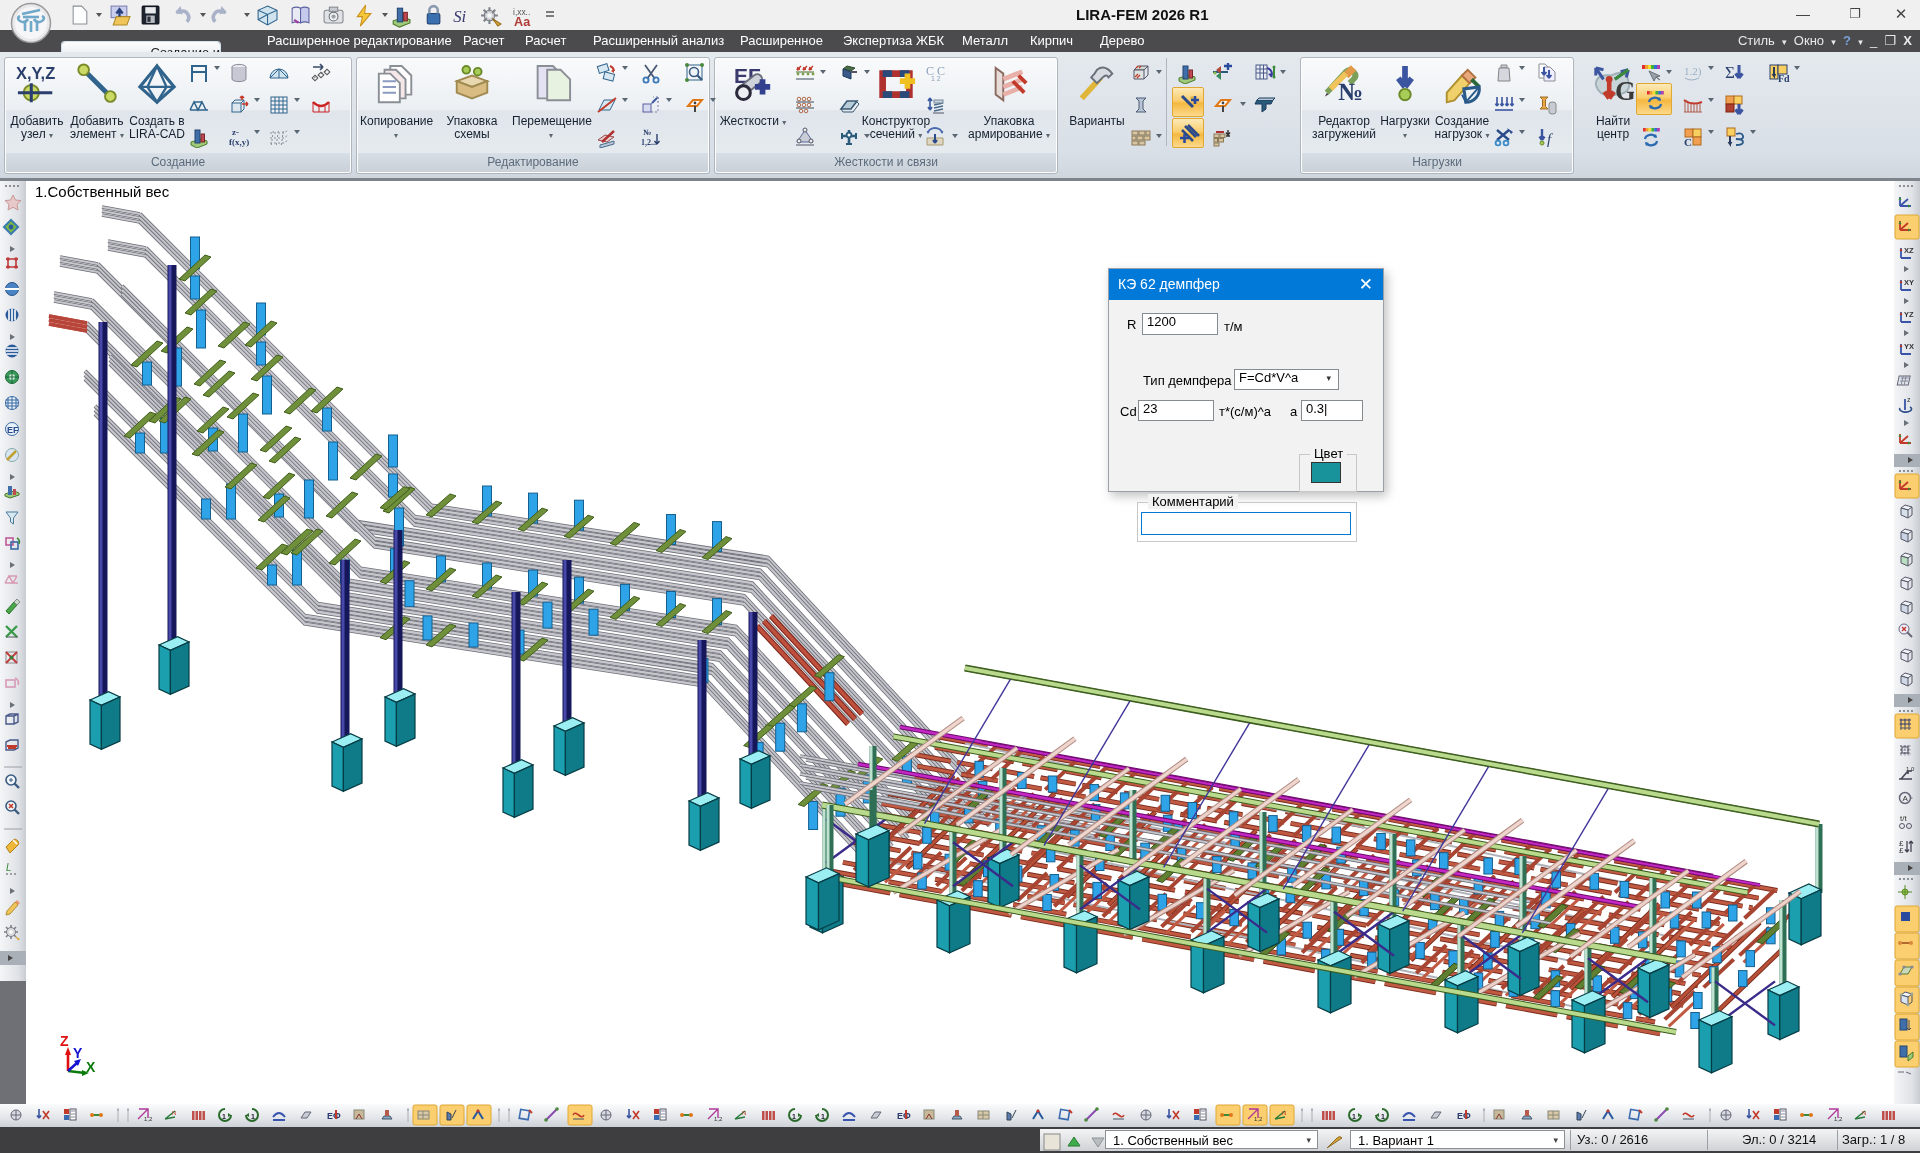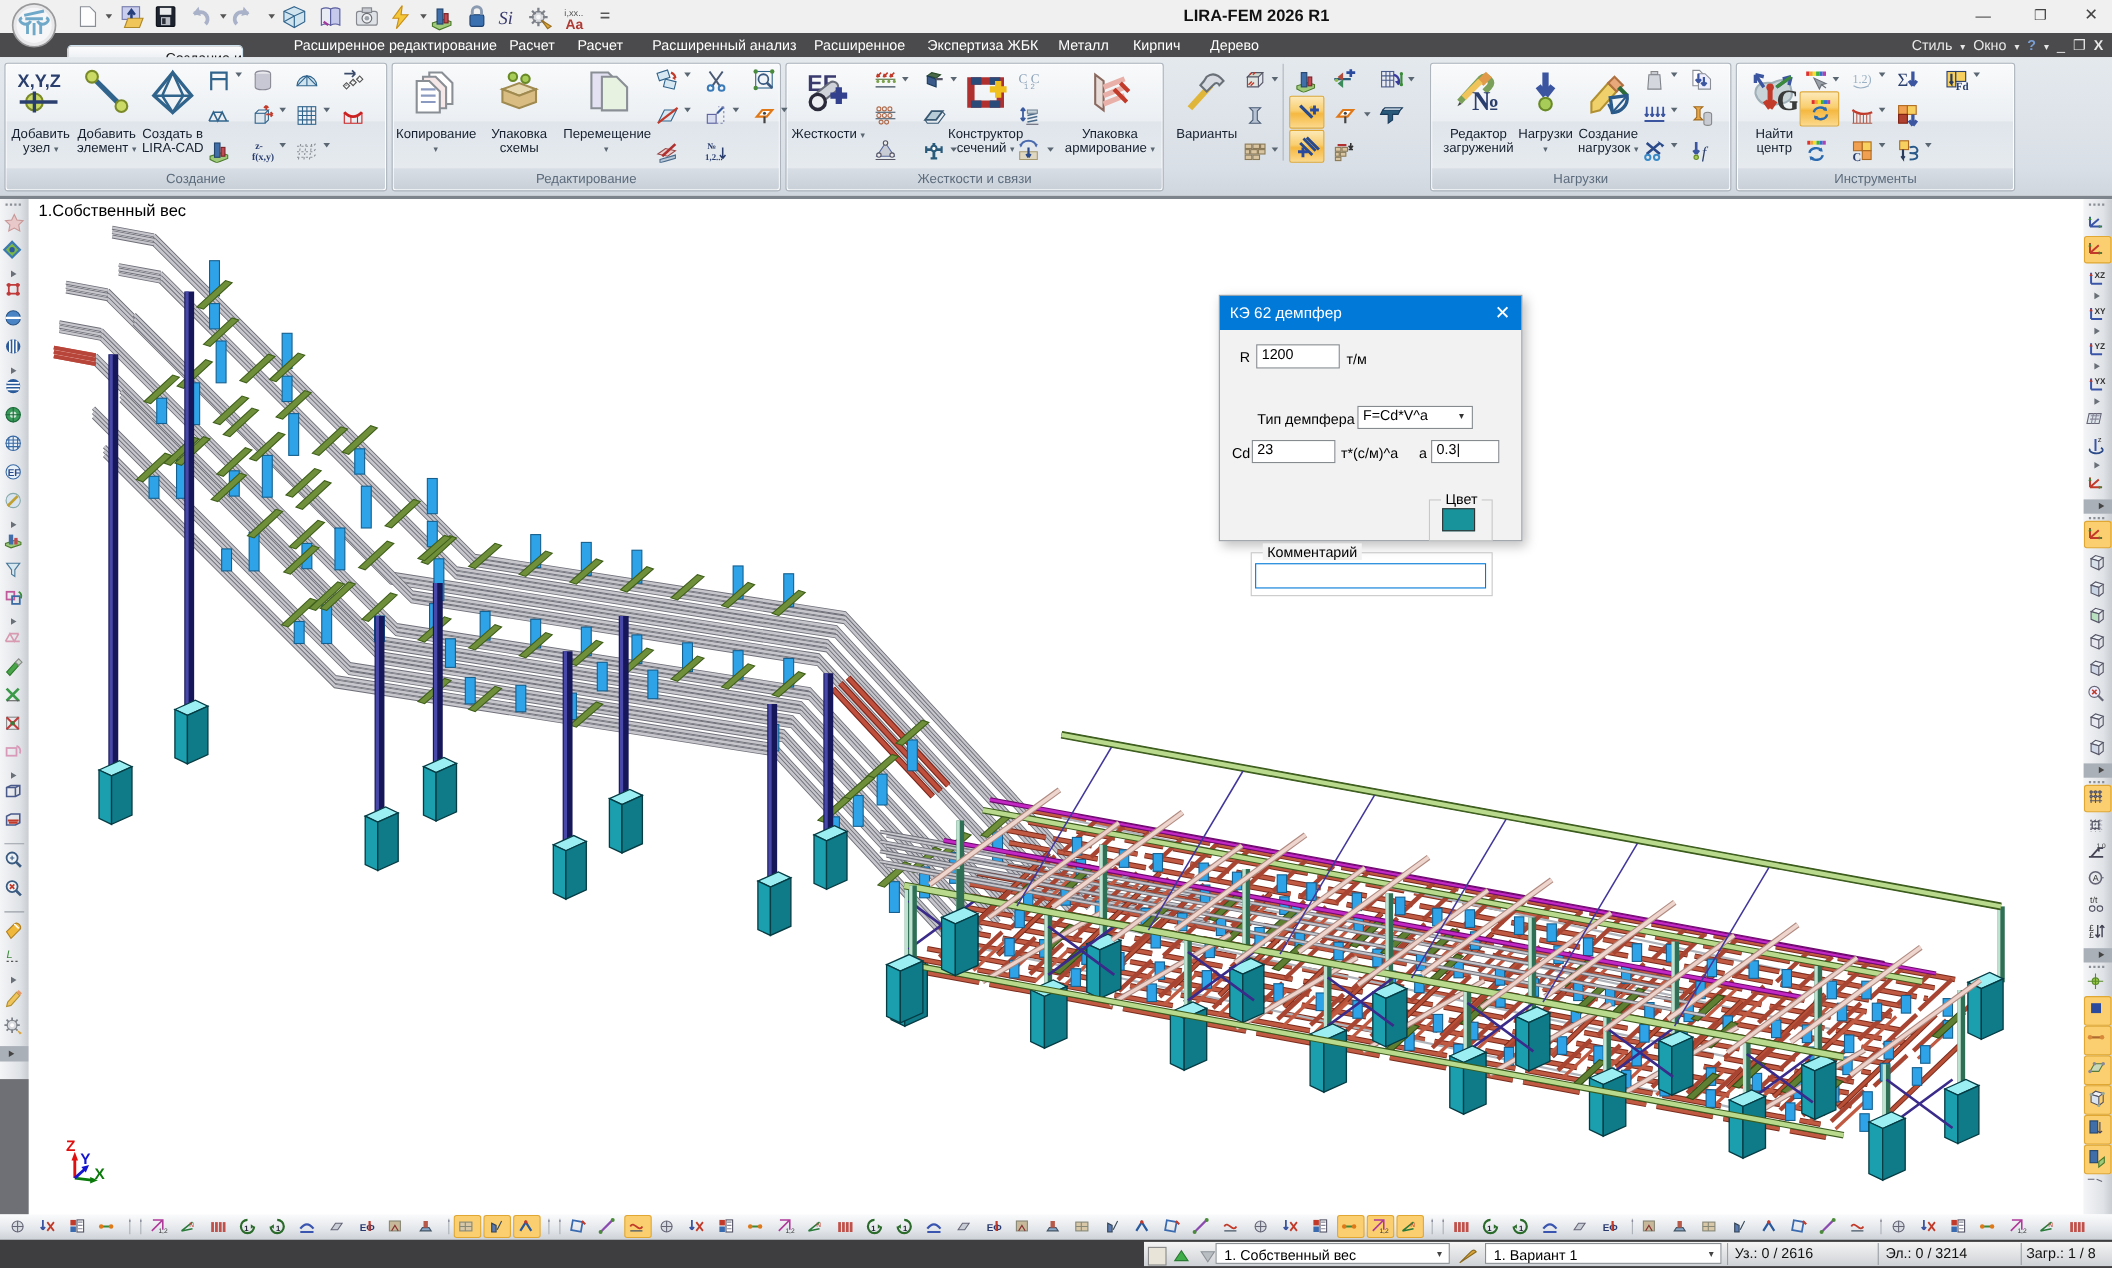--- a/index.html
+++ b/index.html
@@ -154,23 +154,20 @@
         <div class="rgl">Создание</div>
       </div>
       <div class="rg" style="left:356px;width:354px">
         <div class="rgl">Редактирование</div>
       </div>
       <div class="rg" style="left:714px;width:344px">
         <div class="rgl">Жесткости и связи</div>
       </div>
       <div class="rg" style="left:1300px;width:274px">
         <div class="rgl">Нагрузки</div>
-      </div>
-      <div class="rg" style="left:1578px;width:254px">
-        <div class="rgl">Инструменты</div>
       </div>
       <div class="bb" style="left:8px;width:58px">
         <svg class="bic" width="42" height="54" viewBox="0 0 22 25">
           <text x="0" y="9" font-size="8.6" font-weight="bold" fill="#2b3f6e">X,Y,Z</text>
           <circle cx="8" cy="16" r="4" fill="#cada64" stroke="#7a8a28"></circle>
           <path d="M1 16 h18 M8 11 v10" stroke="#2b3f6e" stroke-width="1.6"></path>
         </svg>
         <div>Добавить</div>
         <div>узел <span class="dar">▾</span></div>
       </div>
@@ -2657,17 +2654,17 @@
       <path d="M3 6 L9 15 L15 6 Z" fill="#b9bec3" stroke="#8d9298" transform="translate(46,0)"></path>
     </svg>
     <div class="sfield" style="left:65px;width:213px">1. Собственный вес<span style="position:absolute;right:6px;top:0;font-size:9px;color:#444">▾</span></div>
     <svg class="abs" style="left:283px;top:3px" width="22" height="20">
           <path d="M4 16 L14 6 q3 -3 5 0 l-3 2 z" fill="#d8a43a" stroke="#8a6a20"></path>
         </svg>
     <div class="sfield" style="left:310px;width:215px">1. Вариант 1<span style="position:absolute;right:6px;top:0;font-size:9px;color:#444">▾</span></div>
     <div class="ssep" style="left:530px"></div>
     <div class="stext" style="left:537px">Уз.: 0 / 2616</div>
     <div class="ssep" style="left:667px"></div>
-    <div class="stext" style="left:674px">Эл.: 0 / 3214</div>
+    <div class="stext" style="left:702px">Эл.: 0 / 3214</div>
     <div class="ssep" style="left:797px"></div>
     <div class="stext" style="left:802px">Загр.: 1 / 8</div>
   </div>
 </div>
 </div>
 </body></html>

